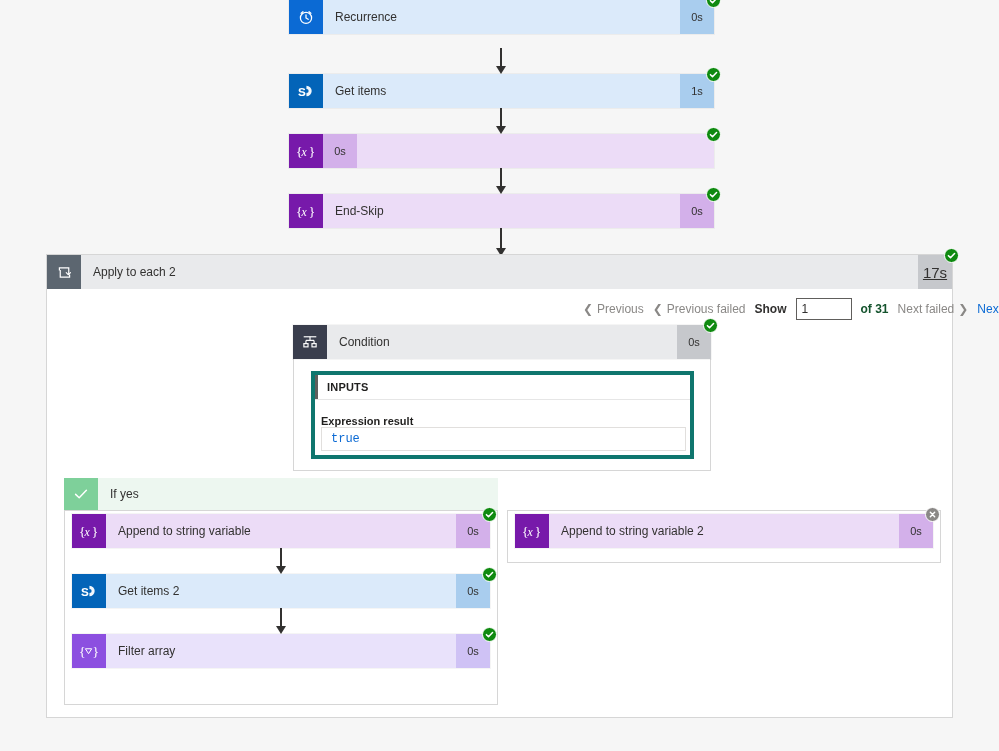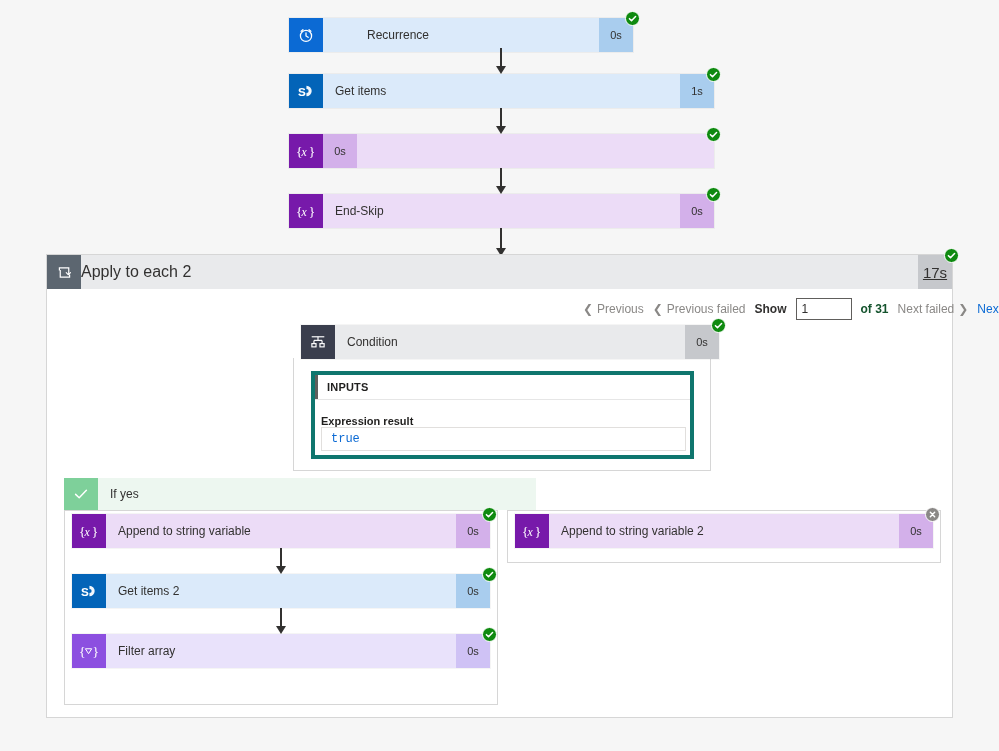--- a/index.html
+++ b/index.html
@@ -62,21 +62,21 @@
 
   .t-var    .icon { background: #7719aa; }
   .t-var    { background: #ecdcf7; }
   .t-var    .dur  { background: #d3b0ea; }
 
   .t-var2   .icon { background: #8c4fe0; }
   .t-var2   { background: #e9e2fb; }
   .t-var2   .dur  { background: #cfc2f5; }
 
   .t-cond   .icon { background: #3a3e4d; }
-  .t-cond   { background: #e9eaec; margin-left: 8px; }
+  .t-cond   { background: #e9eaec; }
   .t-cond   .dur  { background: #c6c8cc; }
 
   
   .badge {
     position: absolute;
     width: 15px; height: 15px;
     border-radius: 50%;
     display: flex; align-items: center; justify-content: center;
     top: -7px; right: -7px;
     border: 1px solid #ffffff;
@@ -206,21 +206,21 @@
   .yes .bicon { background: #7ed09a; }
   .yes { background: #edf7f0; }
   .no  .bicon { background: #f48a84; }
   .no  { background: #fdeeed; }
 </style>
 </head>
 <body>
 
 <div class="canvas">
 
-  <div class="card t-blue" style="left:289px; top:18px; width:344px;gap:32px;">
+  <div class="card t-blue" style="left:289px; top:0; width:425px;">
     <div class="icon">
       <svg width="18" height="18" viewBox="0 0 20 20" fill="none" stroke="#fff" stroke-width="1.4">
         <circle cx="10" cy="11" r="6.2"></circle>
         <path d="M10 7.6V11l2.4 1.6" stroke-linecap="round"></path>
         <path d="M6.6 4.2 4.6 5.9M13.4 4.2l2 1.7" stroke-linecap="round"></path>
       </svg>
     </div>
     <div class="title">Recurrence</div>
     <div class="dur">0s</div>
     <div class="badge ok">
@@ -303,21 +303,21 @@
   <div class="scope" style="left:46px; top:254px; width:907px; height:464px;"></div>
 
   <div class="scope-header" style="left:47px; top:255px; width:905px;">
     <div class="icon" style="width:34px; min-width:34px; background:#5c6670; display:flex; align-items:center; justify-content:center;">
       <svg width="17" height="17" viewBox="0 0 20 20" fill="none" stroke="#fff" stroke-width="1.4">
         <path d="M4 7.5V4.5h11v8.5"></path>
         <path d="M16 12.5v3H5V7"></path>
         <path d="M13.2 10.2 16 13l2.8-2.8" stroke-linecap="round" stroke-linejoin="round" transform="translate(-1.2,-0.4) scale(0.9) translate(1.5,1.5)"></path>
       </svg>
     </div>
-    <div class="title" style="flex:1 1 auto; display:flex; align-items:center; font-size:16px; color:#323130;">Apply to each 2</div>
+    <div class="title" style="flex:1 1 auto; display:flex; align-items:center; padding-left:12px; font-size:12px; color:#323130;">Apply to each 2</div>
     <div class="dur" style="width:14px; min-width:34px; display:flex; align-items:center; justify-content:center; background:#c6c8cc; font-size:15px;text-decoration:underline;">17s</div>
     <div class="badge ok" style="top:-7px; right:-7px;">
       <svg width="9" height="9" viewBox="0 0 10 10">
           <path d="M1.6 5.2 3.9 7.4 8.4 2.8" stroke="#fff" stroke-width="1.7" fill="none" stroke-linecap="round" stroke-linejoin="round"></path>
         </svg>
     </div>
   </div>
 
   <div class="pager" style="left:583px; top:298px;">
     <span class="pg">
@@ -366,21 +366,21 @@
   <div class="inputs-box" style="left:311px; top:371px; width:383px; height:88px;">
     <div class="inputs-head">INPUTS</div>
   </div>
 
   <div class="field-label" style="left:321px; top:415px;">Expression result</div>
 
   <div class="field-val" style="left:321px; top:427px; width:365px; height:24px;">true</div>
 
   <div class="branch" style="left:64px; top:510px; width:434px; height:195px;"></div>
 
-  <div class="branch-head yes" style="left:64px; top:478px; width:472px;">
+  <div class="branch-head yes" style="left:64px; top:478px; width:434px;">
     <div class="bicon">
       <svg width="18" height="18" viewBox="0 0 20 20">
           <path d="M4 10.4 8 14.2 16 5.8" stroke="#ffffff" stroke-width="1.6" fill="none" stroke-linecap="round" stroke-linejoin="round"></path>
         </svg>
     </div>
     <div class="btitle">If yes</div>
   </div>
 
   <div class="card t-var" style="left:72px; top:514px; width:418px;">
     <div class="icon">

